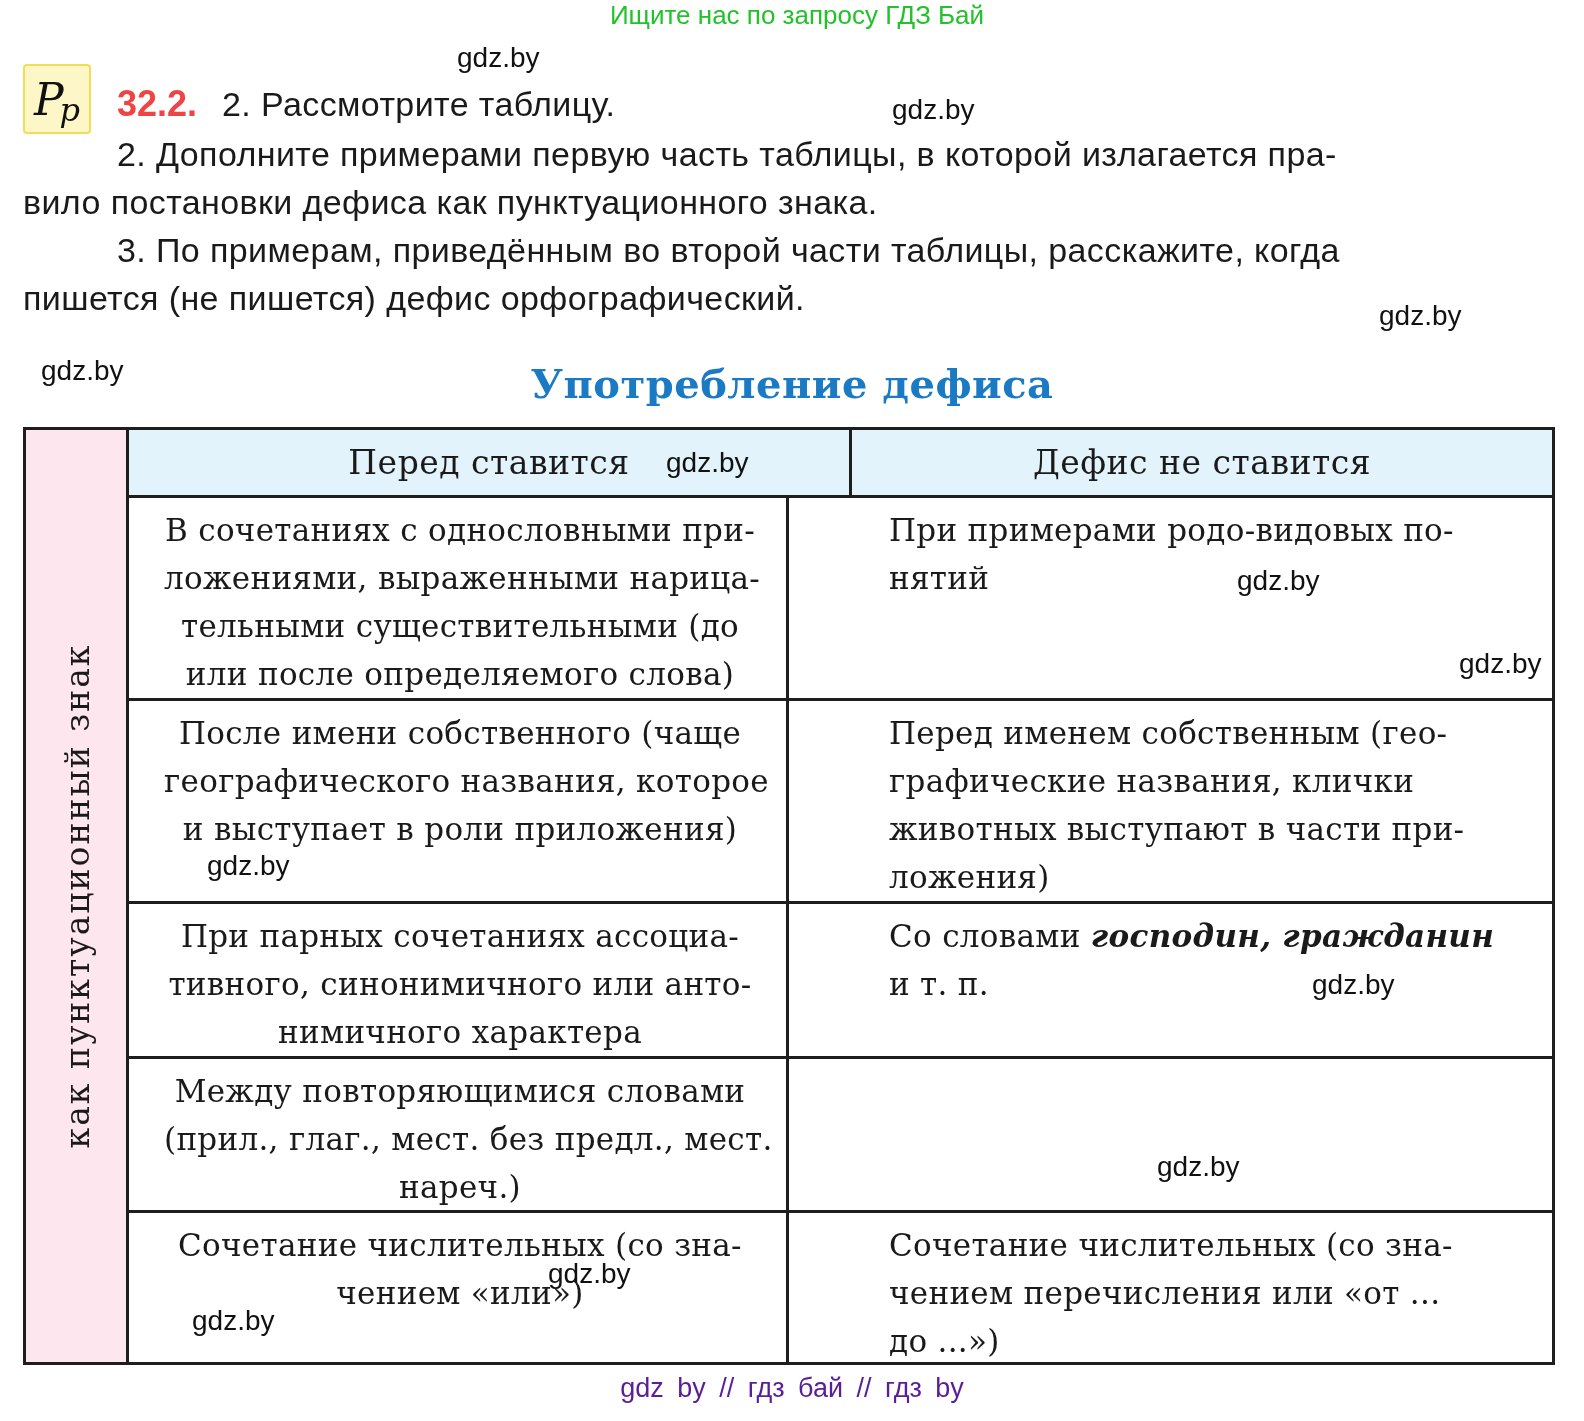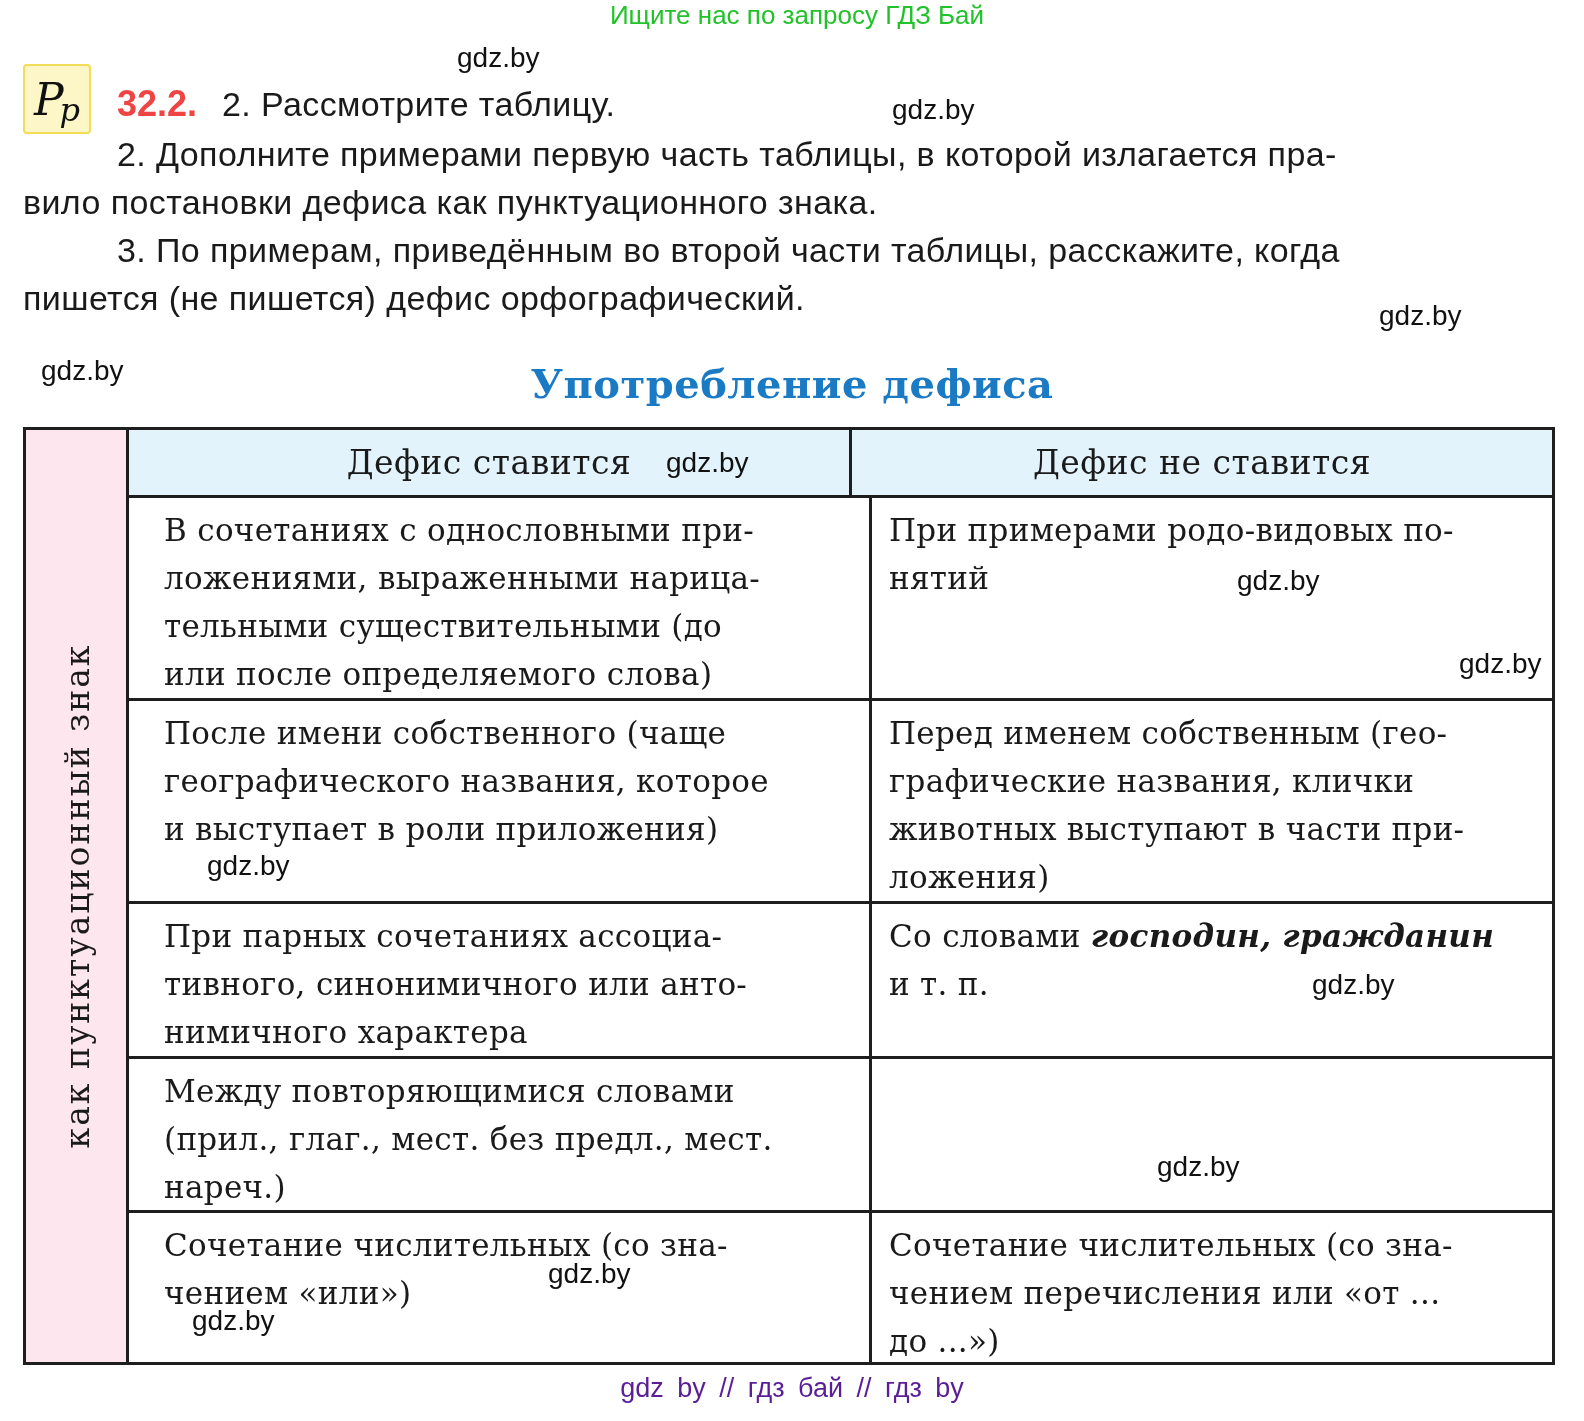--- a/index.html
+++ b/index.html
@@ -14,21 +14,21 @@
   .title { left: 0; top: 360px; width: 1584px; text-align: center; font-family: "DejaVu Serif", serif; font-weight: bold; font-size: 40px; color: #1a7ac4; letter-spacing: 0.5px; }
 
   .table { left: 23px; top: 427px; width: 1532px; height: 938px; border: 3px solid #1e1e1e; box-sizing: border-box; }
   .side { left: 0; top: 0; width: 103px; height: 932px; background: #fde6ee; border-right: 3px solid #1e1e1e; box-sizing: border-box; }
   .side-label { position: absolute; left: 51px; top: 466px; transform: translate(-50%, -50%) rotate(-90deg); white-space: nowrap; font-family: "DejaVu Serif", serif; font-size: 33px; letter-spacing: 2px; color: #1a1a1a; }
   .grid { left: 103px; top: 0; width: 1423px; height: 932px; }
   .hdr { position: absolute; top: 0; height: 68px; background: #e2f3fc; border-bottom: 3px solid #1e1e1e; box-sizing: border-box; font-family: "DejaVu Serif", serif; font-size: 33px; color: #1a1a1a; display: flex; align-items: center; justify-content: center; letter-spacing: 0.5px; }
   .hdr.c1 { left: 0; width: 723px; border-right: 3px solid #1e1e1e; }
   .hdr.c2 { left: 723px; width: 700px; }
   .cell { position: absolute; box-sizing: border-box; font-family: "DejaVu Serif", serif; font-size: 31px; line-height: 48px; color: #1a1a1a; padding: 8px 30px 0 35px; letter-spacing: 0.3px; }
-  .cell.c1 { left: 0; width: 743px; border-right: 3px solid #1e1e1e; }
+  .cell.c1 { left: 0; width: 660px; border-right: 3px solid #1e1e1e; text-align: center; }
   .cell.c2 { left: 723px; width: 700px; padding-left: 37px; }
   .rowline { position: absolute; left: 0; width: 1423px; height: 3px; background: #1e1e1e; }
   .line { display: block; white-space: nowrap; }
   .bi { font-weight: bold; font-style: italic; }
   .footer { left: 0; top: 1372px; width: 1584px; text-align: center; color: #5a1e96; font-size: 27px; line-height: 32px; word-spacing: 6px; }
 </style>
 </head>
 <body>
 
 <div class="abs banner">Ищите нас по запросу ГДЗ Бай</div>
@@ -50,21 +50,21 @@
 <div class="abs para" style="left:23px;top:274px">пишется (не пишется) дефис орфографический.</div>
 
 <div class="abs title">Употребление дефиса</div>
 
 <div class="abs table">
   <div class="abs side">
     <div class="side-label">как пунктуационный знак</div>
   </div>
   <div class="abs grid">
     <div class="hdr c1">
-        <span>Дефис ставится</span>
+        <span>Перед ставится</span>
       </div>
     <div class="hdr c2">
         <span>Дефис не ставится</span>
       </div>
 
     <div class="cell c1" style="top:68px;height:200px">
       <span class="line">В сочетаниях с однословными при-</span>
       <span class="line">ложениями, выраженными нарица-</span>
       <span class="line">тельными существительными (до</span>
       <span class="line">или после определяемого слова)</span>

